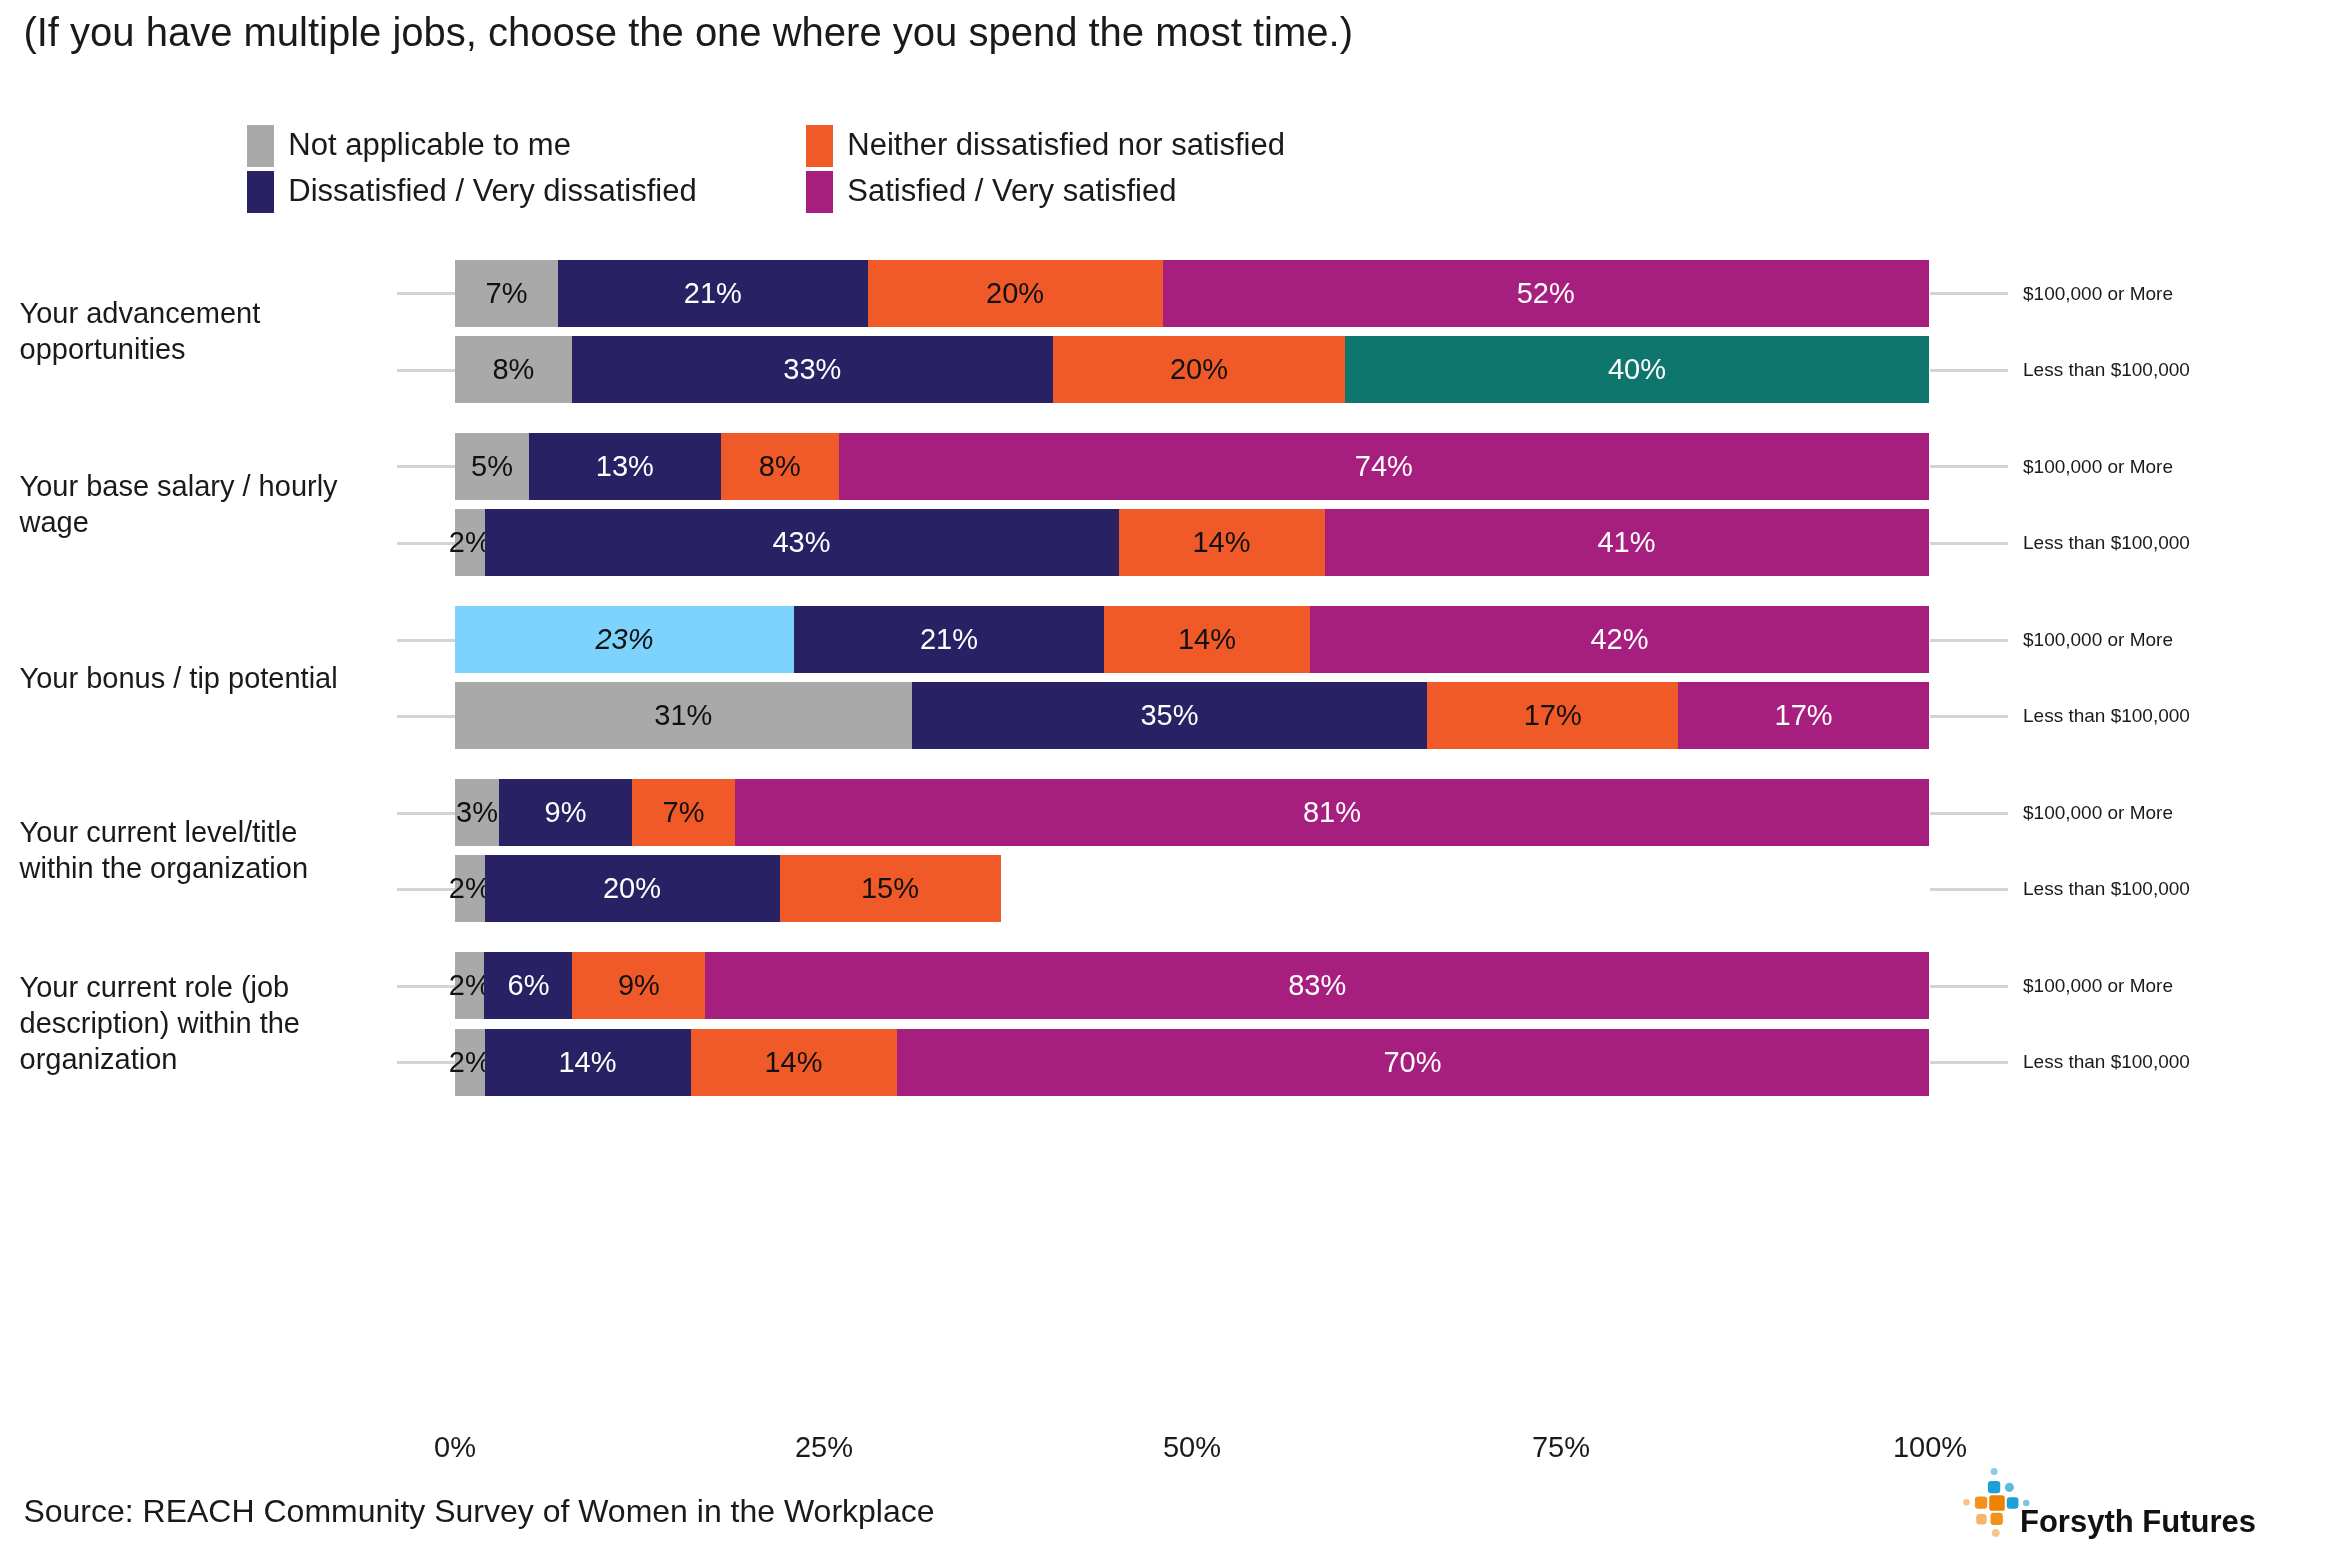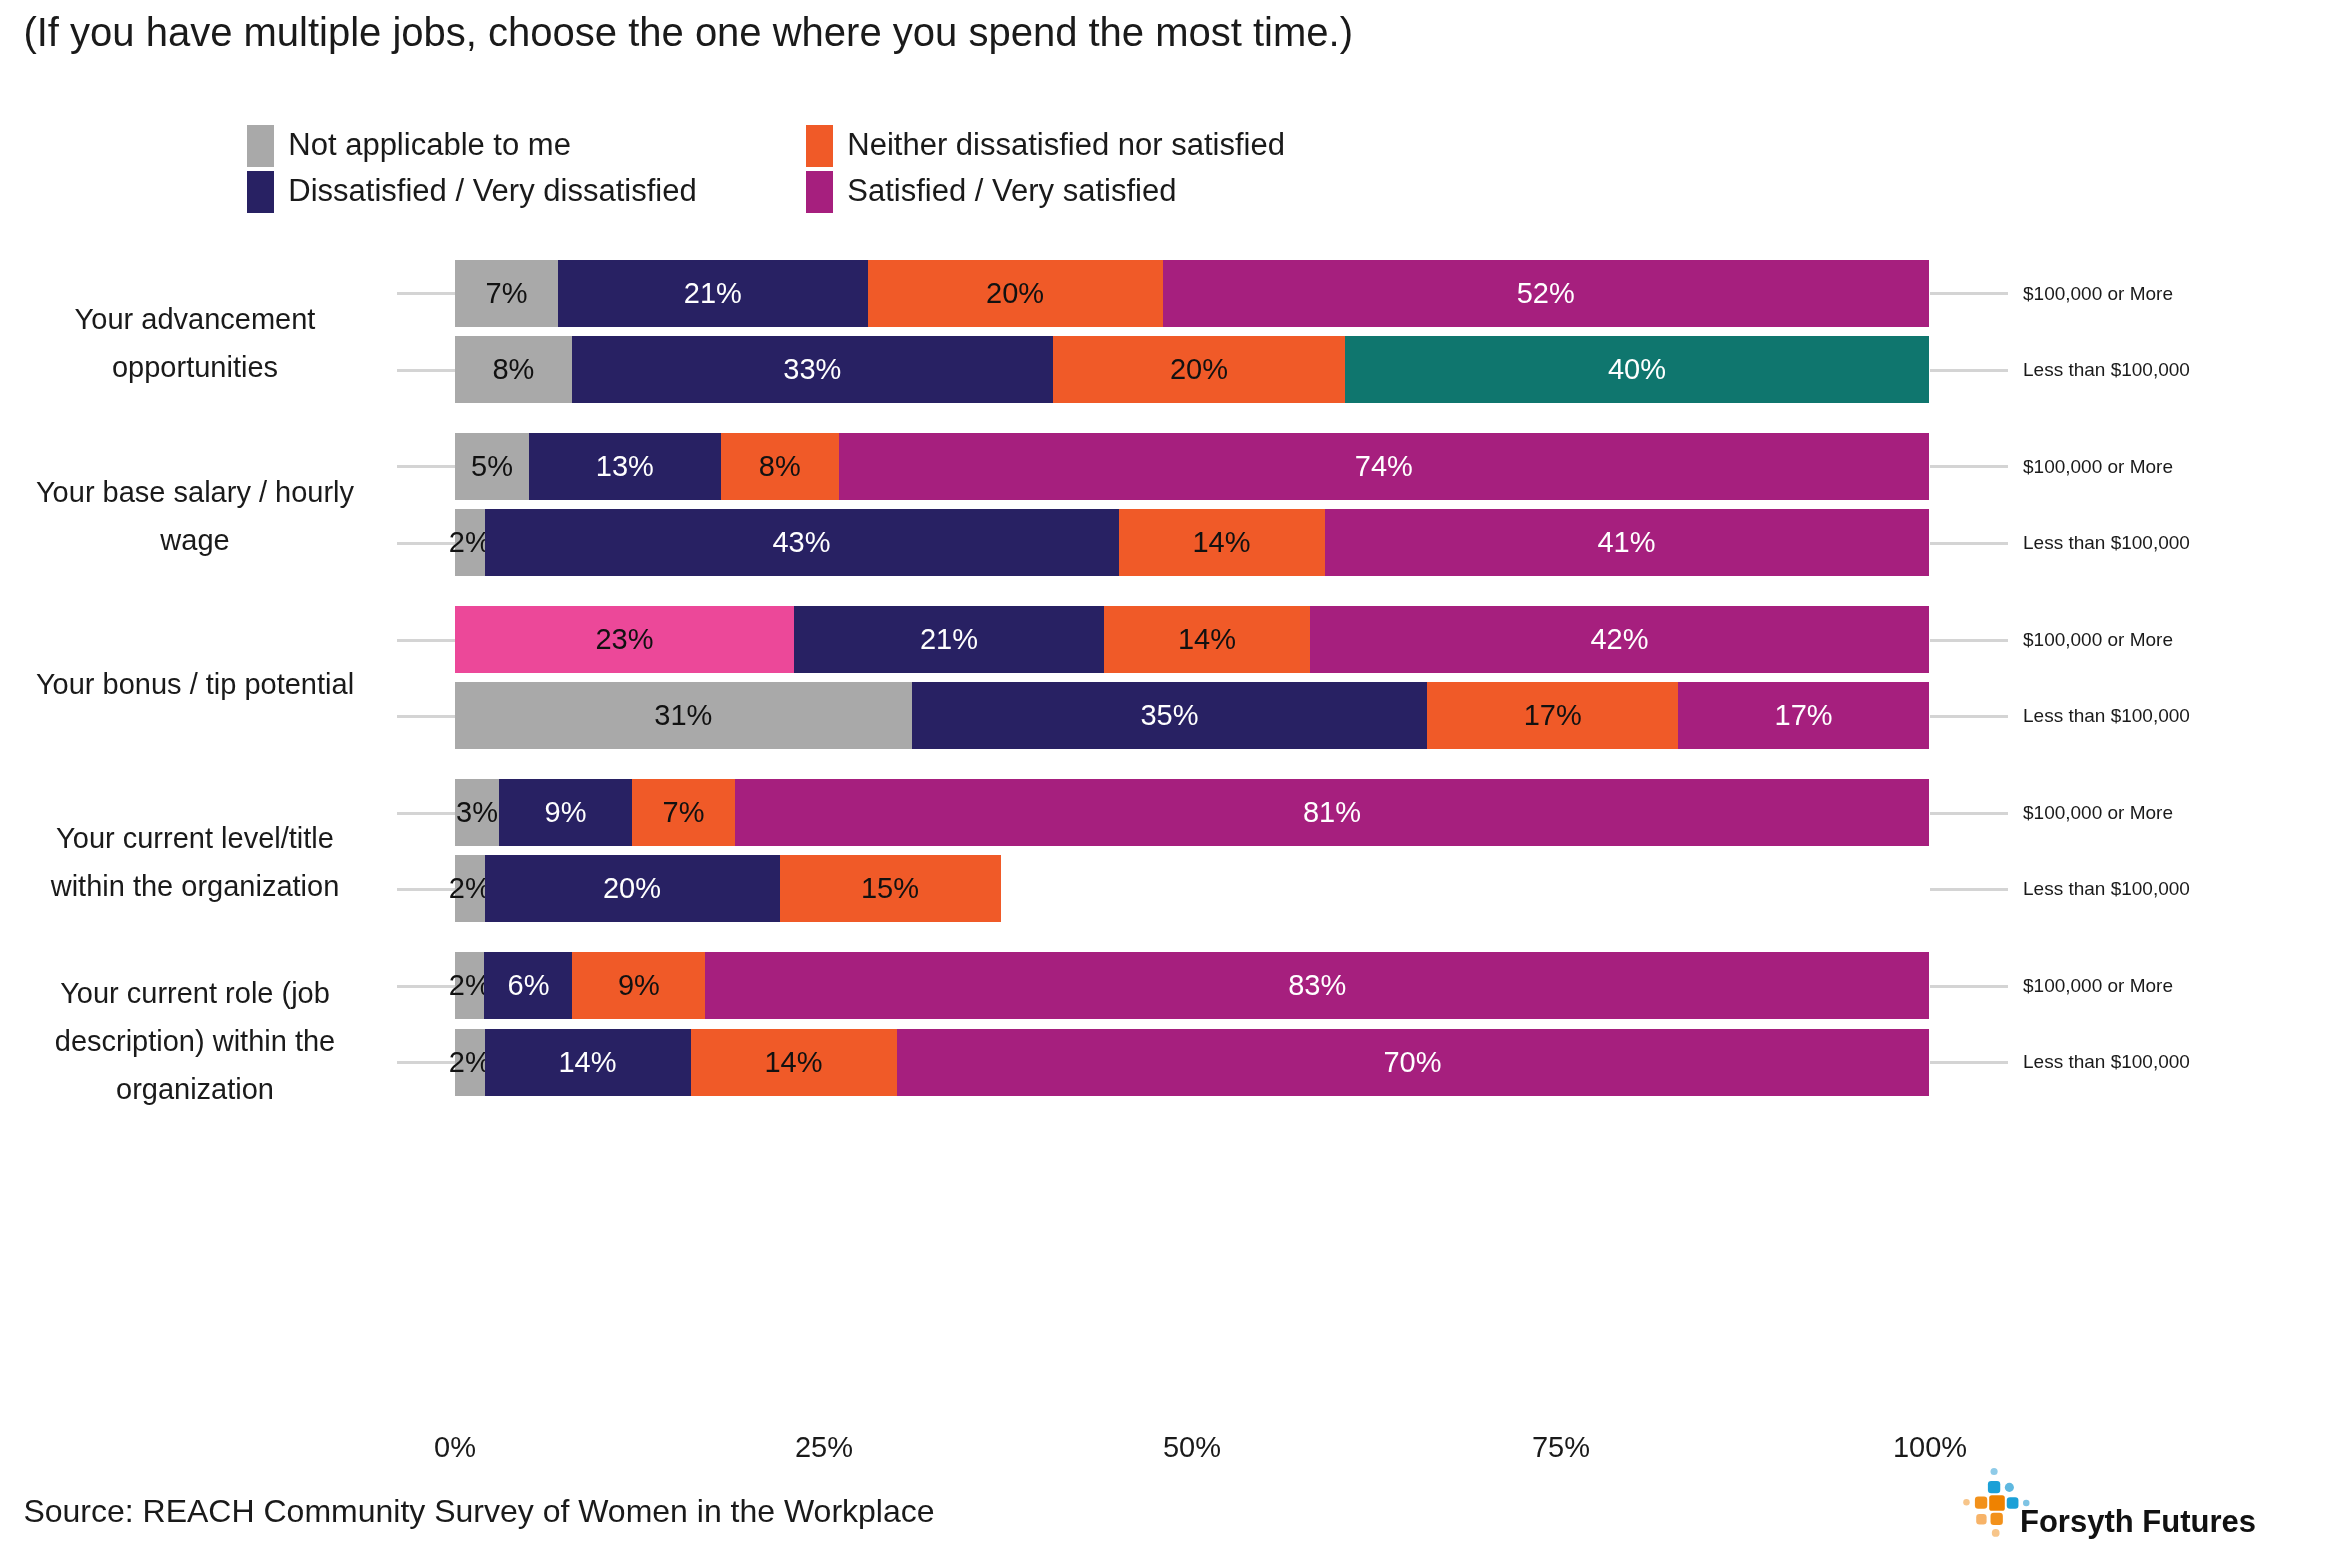--- a/index.html
+++ b/index.html
@@ -55,23 +55,23 @@
 
   
   #plot {
     position: absolute;
     left: 0; top: 0;
     width: 2342px; height: 1561px;
   }
   .cat-label {
     position: absolute;
     right: 1971px;           
-    text-align: center;
+    text-align: left;
     font-size: 29px;
-    line-height: 48px;
+    line-height: 36px;
     color: #1a1a1a;
   }
   .tick-line {
     position: absolute;
     height: 3.3px;
     background: #d4d4d4;
   }
   .bar-row {
     position: absolute;
     height: 67px;
@@ -228,21 +228,21 @@
       </div>
       <div class="seg" style="background: rgb(166, 31, 126); width: 604px;">
         <span class="seg-label" style="color: rgb(255, 255, 255);">41%</span>
       </div>
     </div>
     <div class="row-label" style="top: 543px;">Less than $100,000</div>
     <div class="cat-label" style="width: 351px; left: 19.5px; right: auto; top: 468px;">Your base salary / hourly wage</div>
     <div class="tick-line" style="left: 397px; width: 59px; top: 639px;"></div>
     <div class="tick-line" style="left: 1930px; width: 78px; top: 639px;"></div>
     <div class="bar-row" style="top: 606px;">
-      <div class="seg" style="background: #ec4899; width: 339px;">
+      <div class="seg" style="background: #7dd3fc; width: 339px; font-style: italic;">
         <span class="seg-label" style="color: rgb(17, 17, 17);">23%</span>
       </div>
       <div class="seg" style="background: rgb(40, 33, 99); width: 310px;">
         <span class="seg-label" style="color: rgb(255, 255, 255);">21%</span>
       </div>
       <div class="seg" style="background: rgb(240, 90, 40); width: 206px;">
         <span class="seg-label" style="color: rgb(17, 17, 17);">14%</span>
       </div>
       <div class="seg" style="background: rgb(166, 31, 126); width: 619px;">
         <span class="seg-label" style="color: rgb(255, 255, 255);">42%</span>

